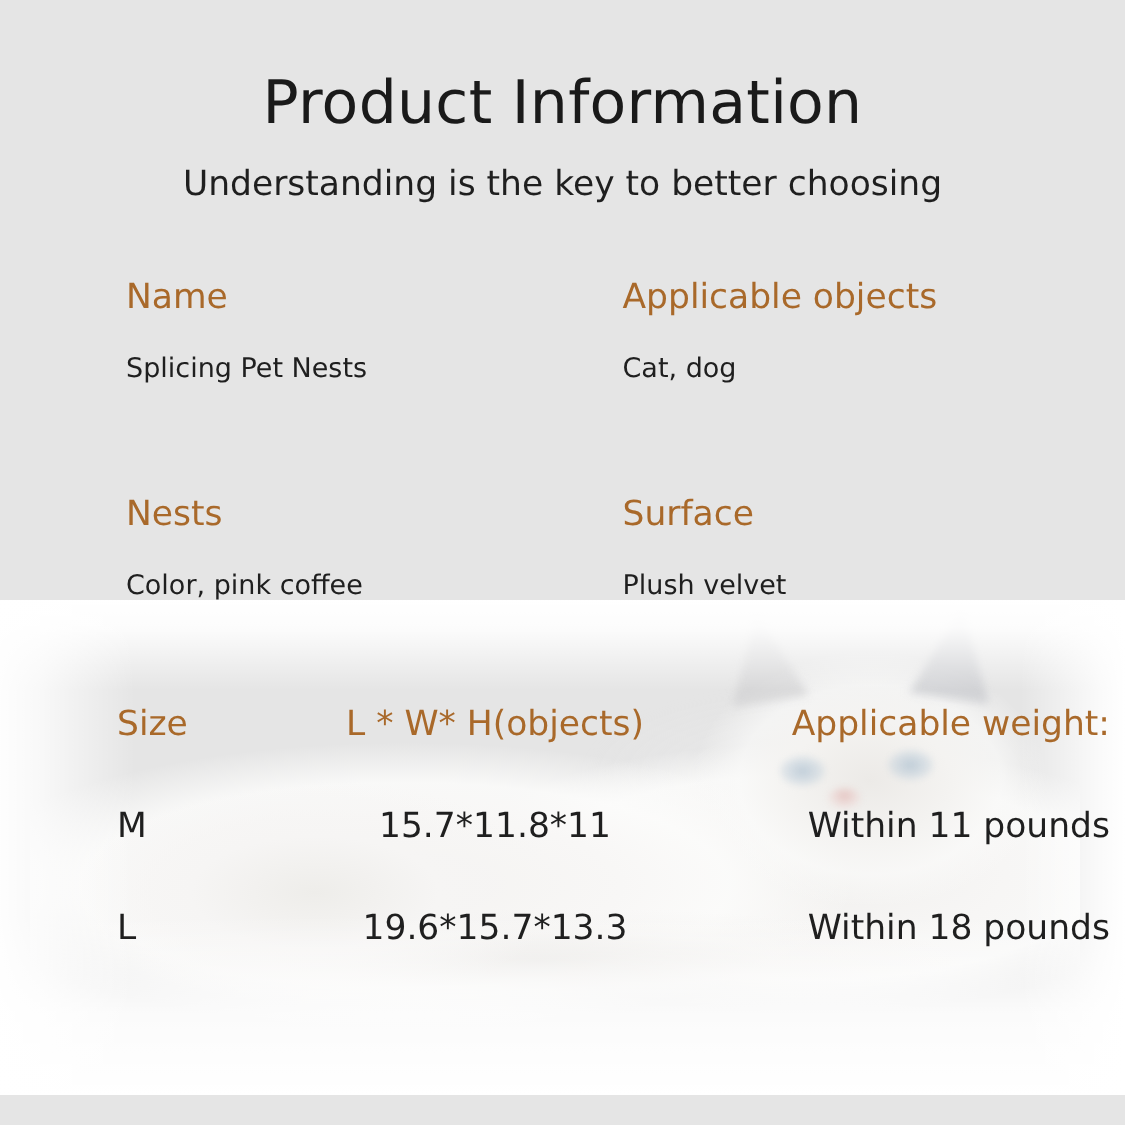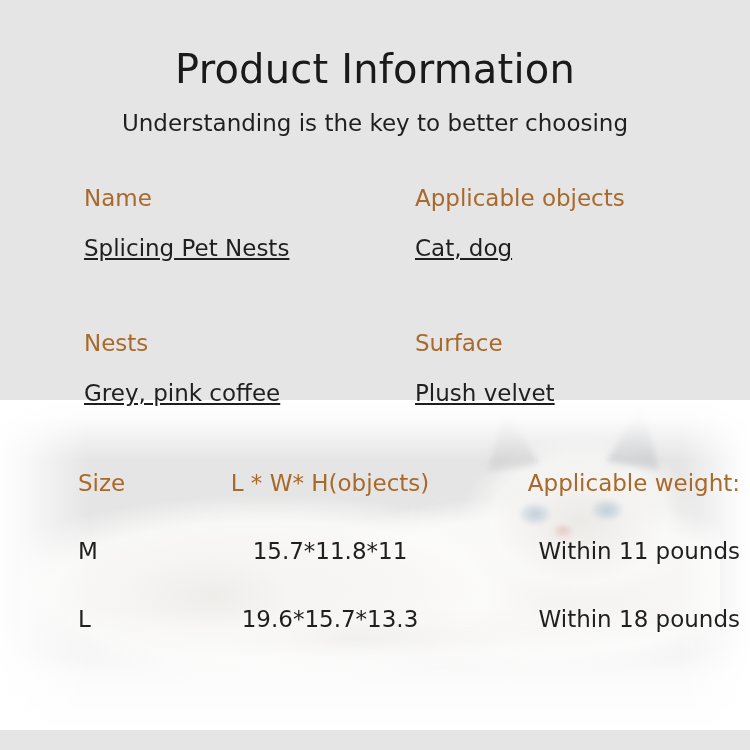--- a/index.html
+++ b/index.html
@@ -188,24 +188,23 @@
   }
 
   .spec-label {
     position: absolute;
     font-size: 23px;
     color: #a9692a;
     white-space: nowrap;
   }
   .spec-value {
     position: absolute;
-    font-size: 23px;
+    font-size: 18px;
     color: #1f1f1f;
     white-space: nowrap;
-    text-decoration: underline;
   }
 
   
   .col-left  { left: 84px; }
   .col-right { left: 415px; }
 
   .row1-label { top: 185px; }
   .row1-value { top: 235px; }
   .row2-label { top: 330px; }
   .row2-value { top: 380px; }
@@ -275,21 +274,21 @@
 
     <div class="subtitle">Understanding is the key to better choosing</div>
 
     <div class="spec-label col-left row1-label">Name</div>
     <div class="spec-value col-left row1-value">Splicing Pet Nests</div>
 
     <div class="spec-label col-right row1-label">Applicable objects</div>
     <div class="spec-value col-right row1-value">Cat, dog</div>
 
     <div class="spec-label col-left row2-label">Nests</div>
-    <div class="spec-value col-left row2-value">Grey, pink coffee</div>
+    <div class="spec-value col-left row2-value">Color, pink coffee</div>
 
     <div class="spec-label col-right row2-label">Surface</div>
     <div class="spec-value col-right row2-value">Plush velvet</div>
 
     <div class="size-table">
 
       <div class="size-row header">
         <div class="cell c-size">Size</div>
         <div class="cell c-dim">L * W* H(objects)</div>
         <div class="cell c-weight">Applicable weight:</div>

